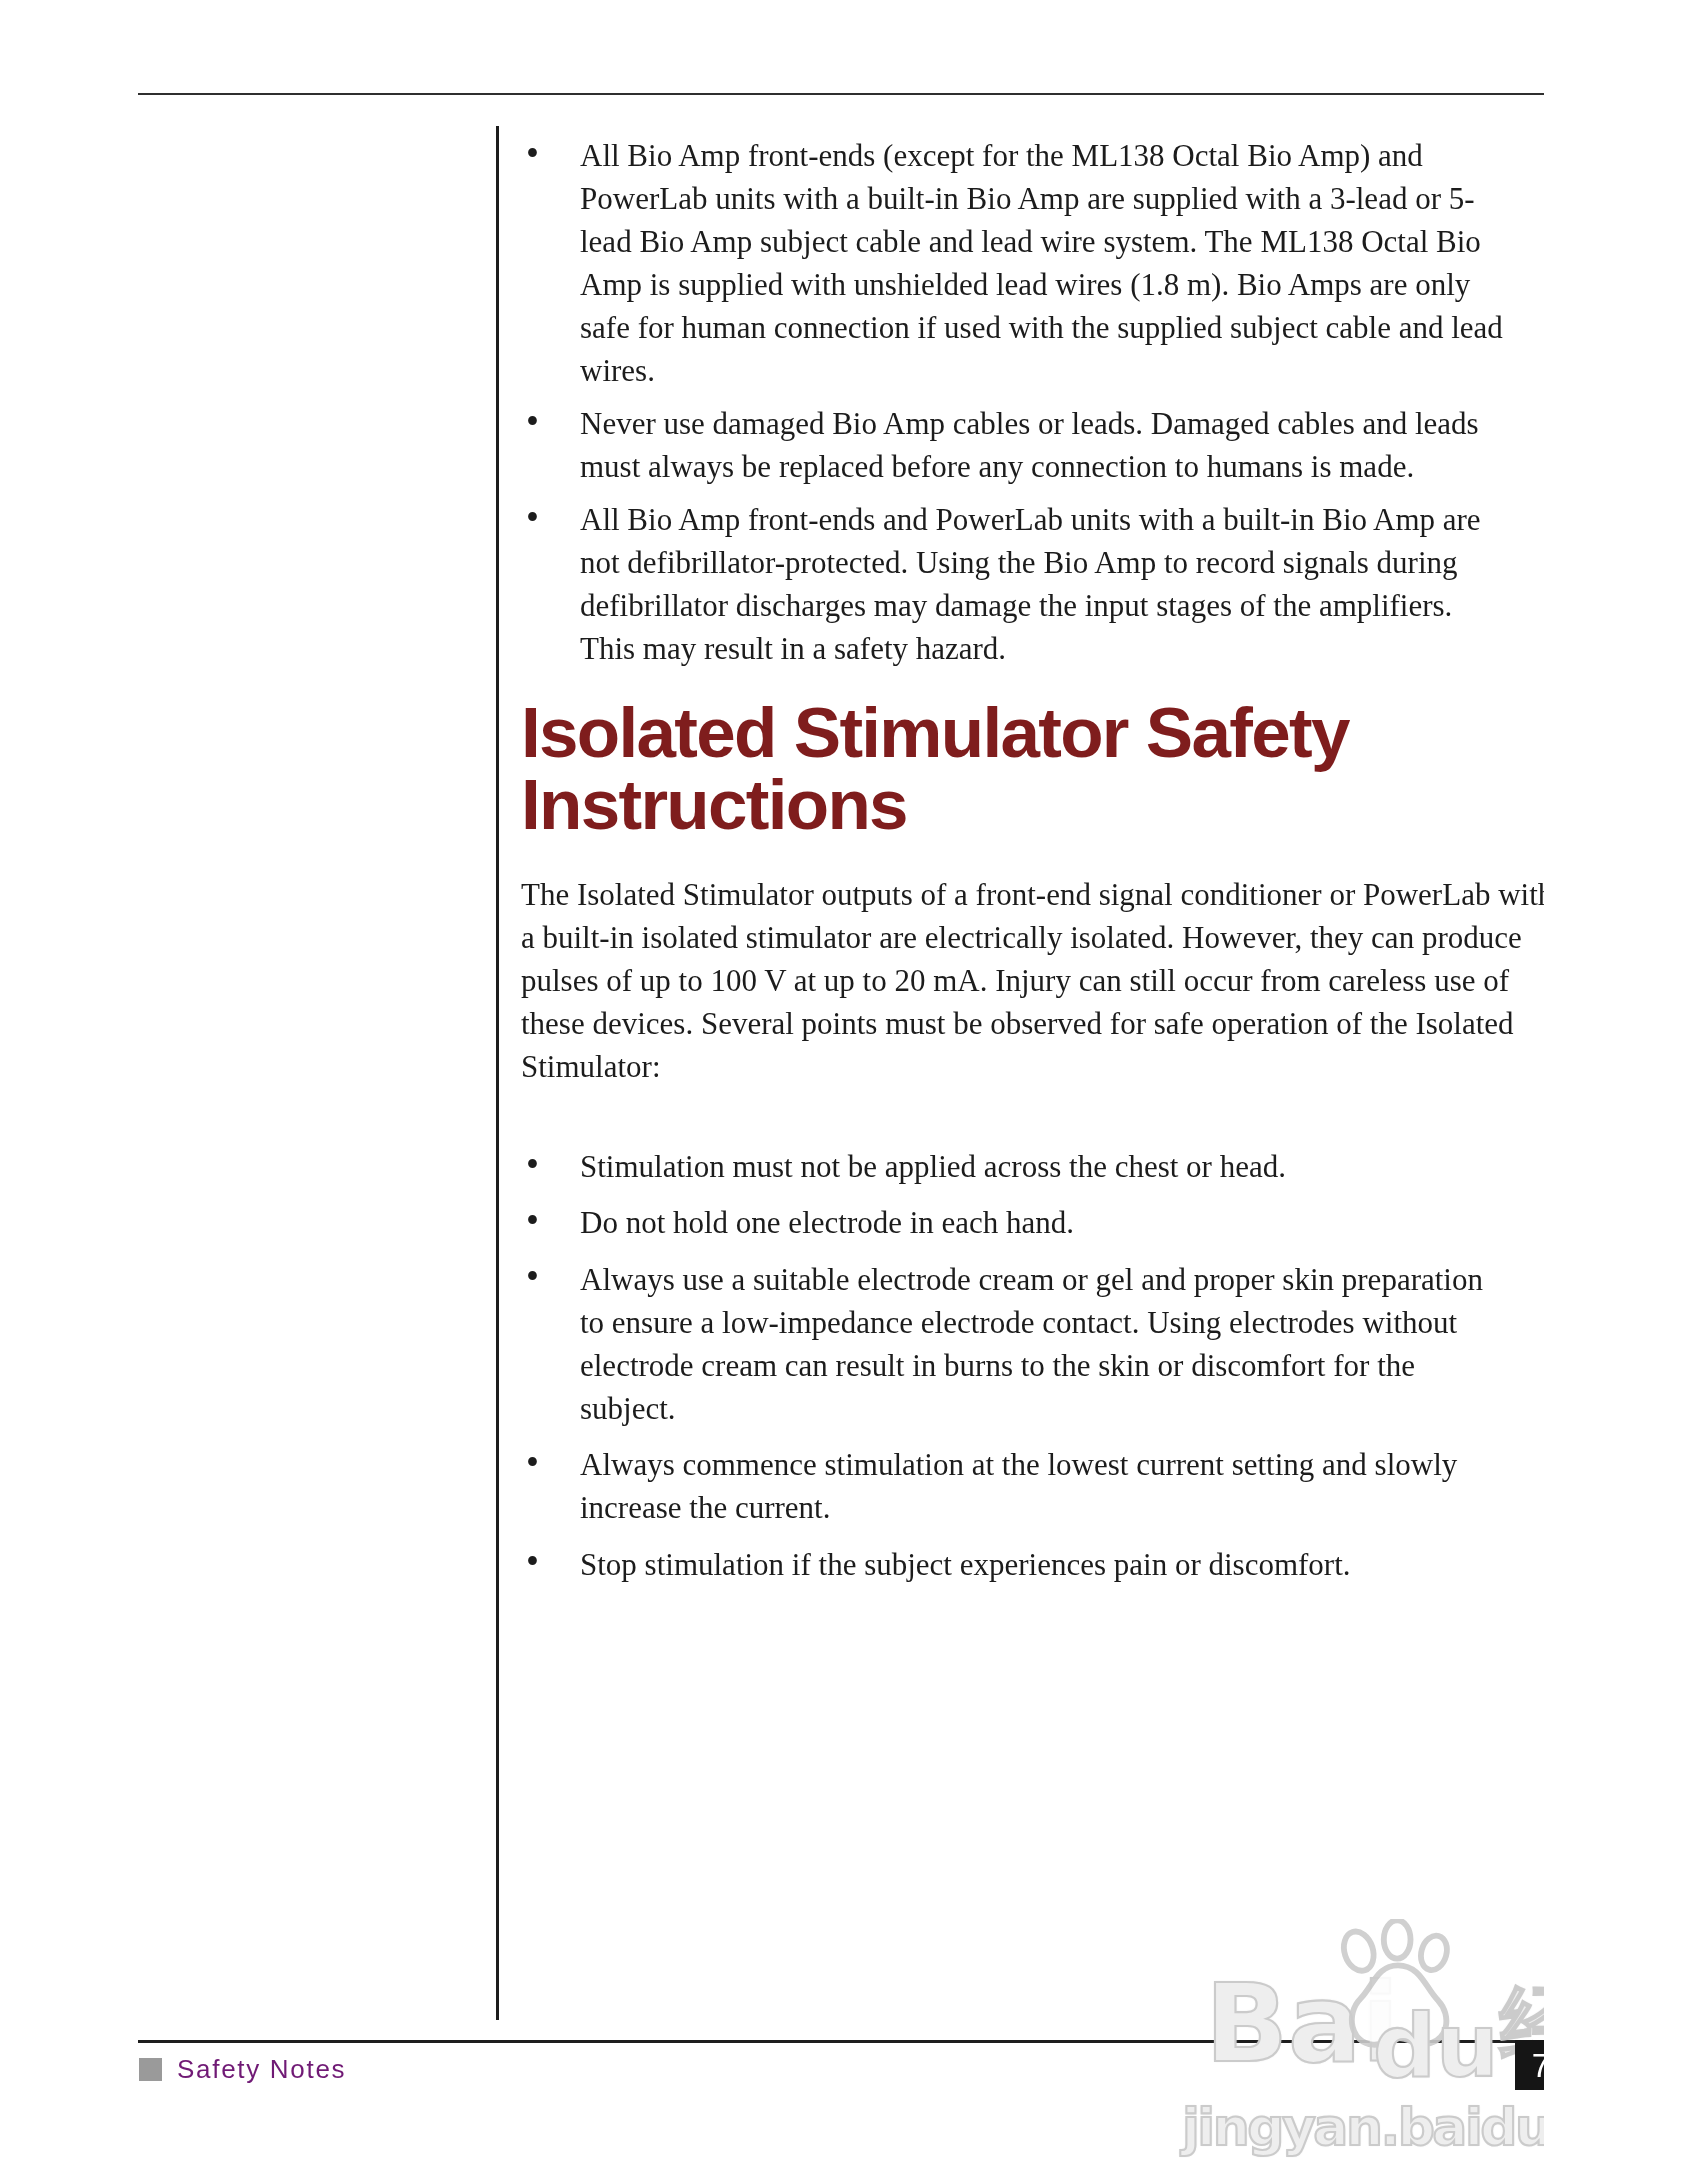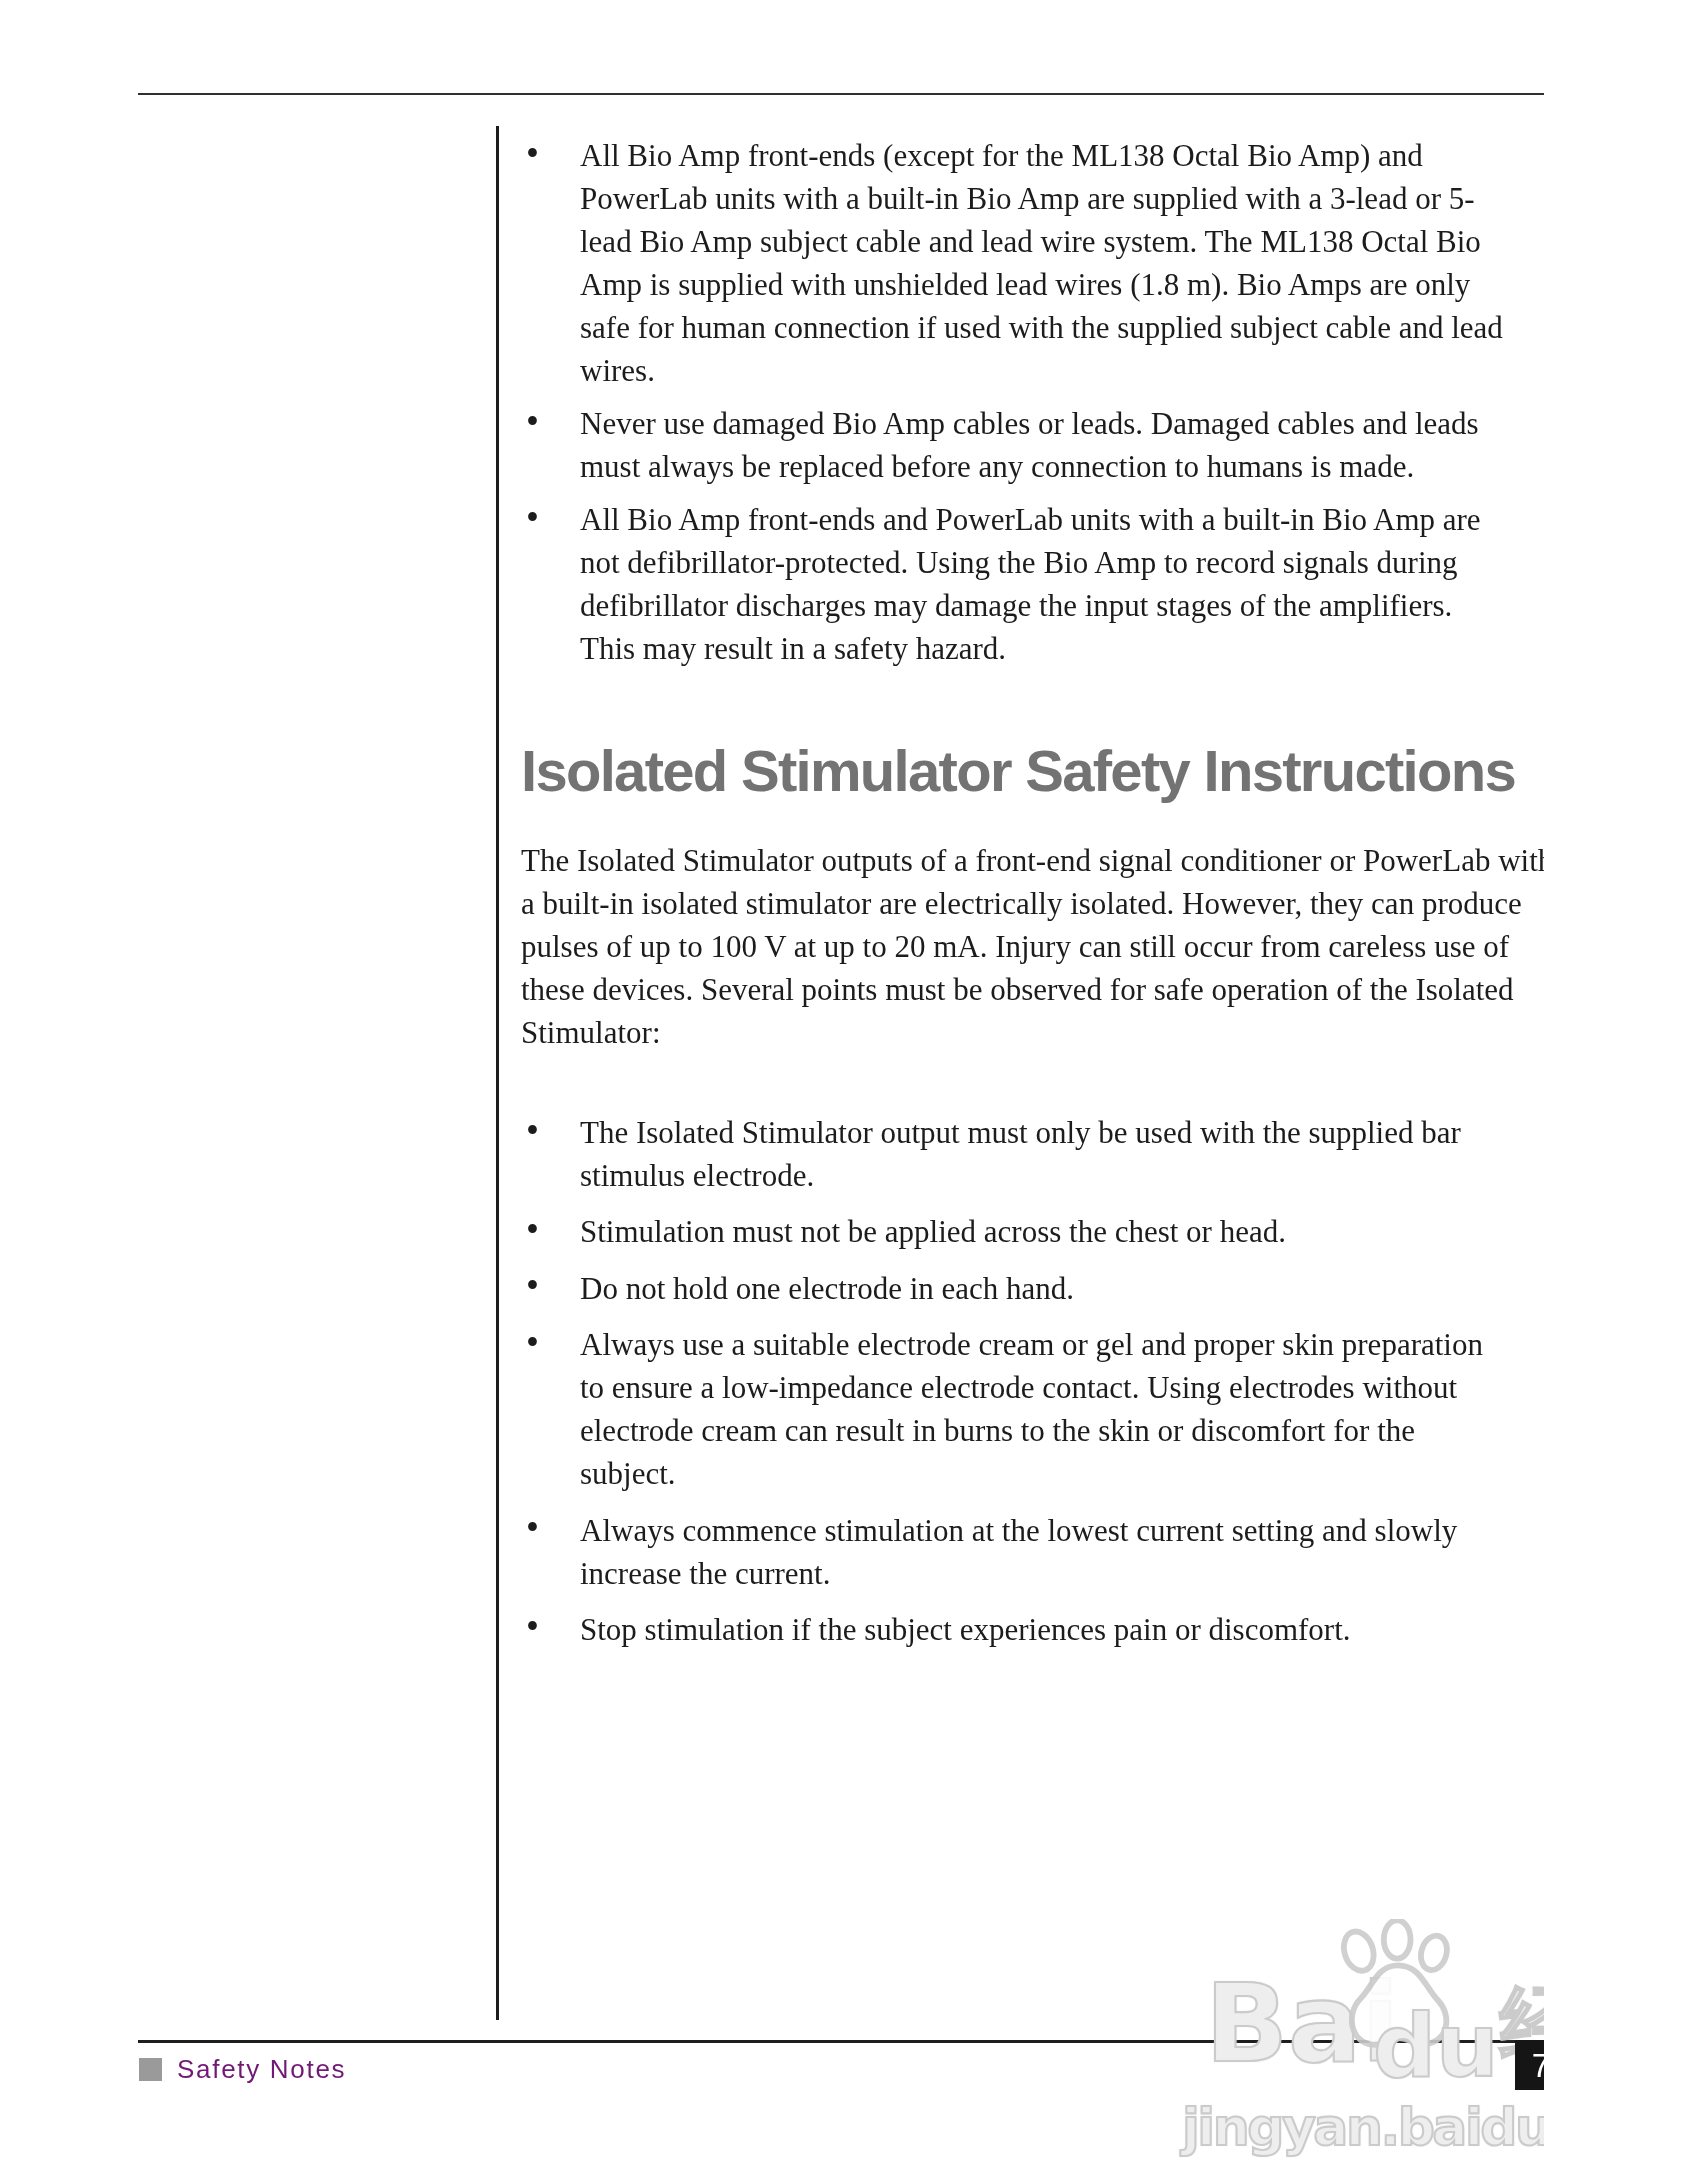--- a/index.html
+++ b/index.html
@@ -39,27 +39,27 @@
     padding-left:59px;
     margin:0 0 10px 0;
   }
   ul.blist.safety li{margin-bottom:13.4px;}
   ul.blist li::before{
     content:"\2022";
     position:absolute;left:5px;top:-2.5px;
     font-size:37px;
   }
   h1.section-heading{
-    margin:65px 0 0 0;
+    margin:27px 0 0 0;
     font-family:"Liberation Sans", sans-serif;
     font-weight:bold;
-    font-size:58px;
+    font-size:71px;
     line-height:72px;
     letter-spacing:-1.7px;
-    color:#737373;
+    color:#7f1d1d;
     width:1046px;
   }
   p.intro{
     margin:32px 0 0 0;
     width:1046px;
   }
   ul.blist.safety{
     margin-top:57px;
   }
   
@@ -114,21 +114,20 @@
       <li>All Bio Amp front-ends (except for the ML138 Octal Bio Amp) and PowerLab units with a built-in Bio Amp are supplied with a 3-lead or 5-lead Bio Amp subject cable and lead wire system. The ML138 Octal Bio Amp is supplied with unshielded lead wires (1.8 m). Bio Amps are only safe for human connection if used with the supplied subject cable and lead wires.</li>
       <li>Never use damaged Bio Amp cables or leads. Damaged cables and leads must always be replaced before any connection to humans is made.</li>
       <li>All Bio Amp front-ends and PowerLab units with a built-in Bio Amp are not defibrillator-protected. Using the Bio Amp to record signals during defibrillator discharges may damage the input stages of the amplifiers. This may result in a safety hazard.</li>
     </ul>
 
     <h1 class="section-heading">Isolated Stimulator Safety Instructions</h1>
 
     <p class="intro">The Isolated Stimulator outputs of a front-end signal conditioner or PowerLab with a built-in isolated stimulator are electrically isolated. However, they can produce pulses of up to 100 V at up to 20 mA. Injury can still occur from careless use of these devices. Several points must be observed for safe operation of the Isolated Stimulator:</p>
 
     <ul class="blist safety">
-      <li>The Isolated Stimulator output must only be used with the supplied bar stimulus electrode.</li>
       <li>Stimulation must not be applied across the chest or head.</li>
       <li>Do not hold one electrode in each hand.</li>
       <li>Always use a suitable electrode cream or gel and proper skin preparation to ensure a low-impedance electrode contact. Using electrodes without electrode cream can result in burns to the skin or discomfort for the subject.</li>
       <li>Always commence stimulation at the lowest current setting and slowly increase the current.</li>
       <li>Stop stimulation if the subject experiences pain or discomfort.</li>
     </ul>
 
   </div>
 
   <span class="wm wm-bai">Bai</span>

